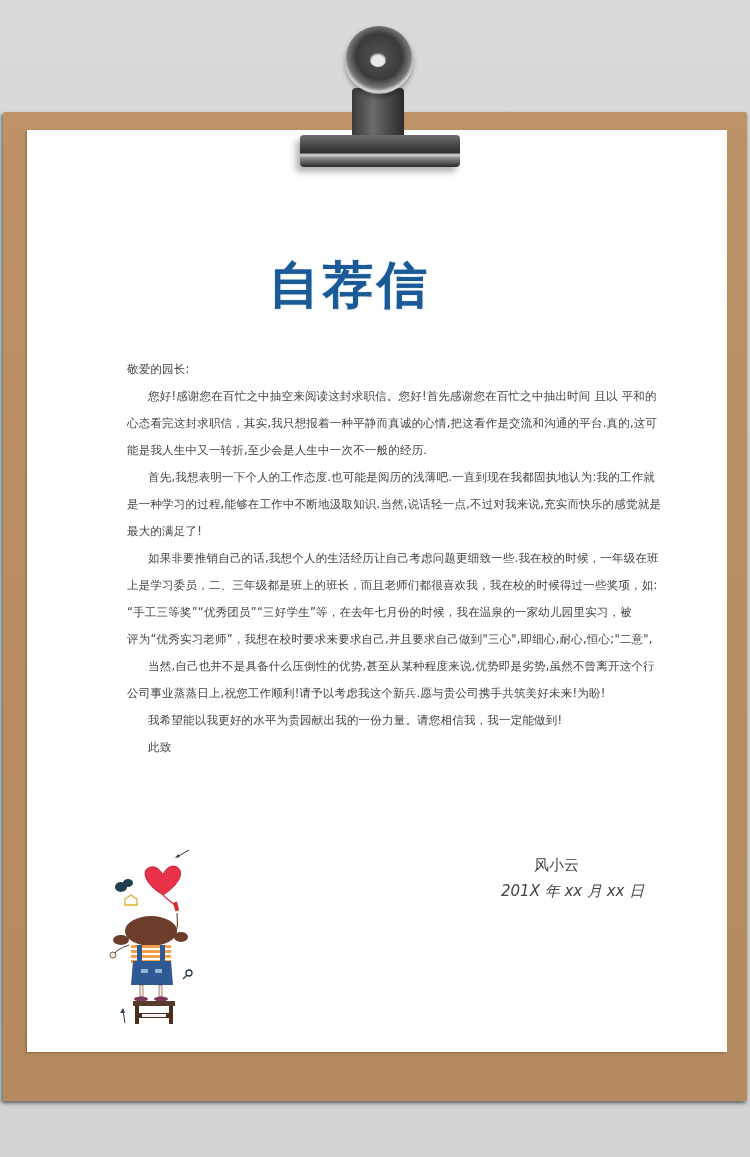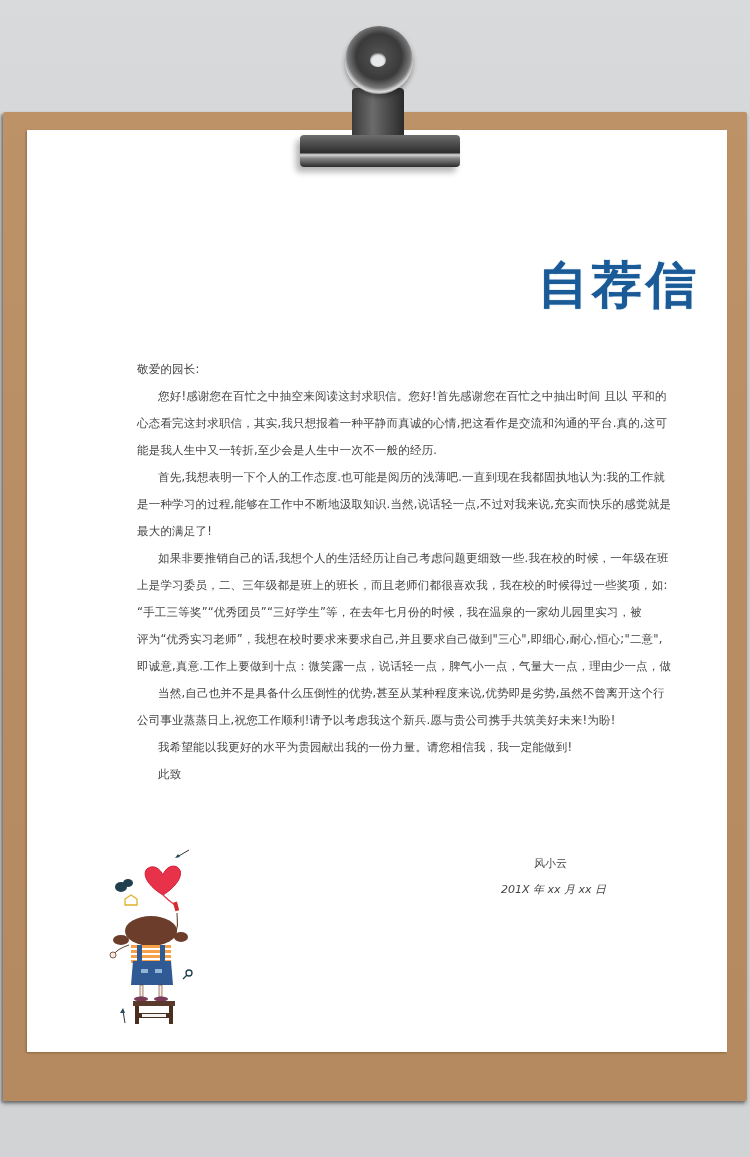--- a/index.html
+++ b/index.html
@@ -40,35 +40,35 @@
     background: linear-gradient(90deg, #3a3a3a, #6b6b6b 40%, #2a2a2a 100%);
   }
   .clip-base {
     position: absolute; left: 300px; top: 135px; width: 160px; height: 32px;
     border-radius: 4px;
     background: linear-gradient(180deg, #6e6e6e 0%, #4a4a4a 30%, #2e2e2e 55%, #d8d8d8 62%, #8a8a8a 72%, #2a2a2a 100%);
     box-shadow: -4px 5px 6px rgba(0,0,0,0.3);
   }
   
   .title {
-    position: absolute; left: 0; width: 700px; top: 252px; text-align: right;
+    position: absolute; left: 0; width: 700px; top: 252px; text-align: center;
     font-family: "DejaVu Serif", "Liberation Serif", serif;
     font-weight: bold; font-size: 50px; letter-spacing: 4px;
     color: #1a5a97;
     text-shadow: 0 0 1px #2a6aa8;
   }
   .body-text {
     position: absolute; left: 127px; top: 356px; width: 500px;
     font-size: 11.5px; color: #444; line-height: 27px;
     letter-spacing: 0.2px;
   }
-  .body-text .line { white-space: nowrap; height: 27px; margin-left: 10px; }
+  .body-text .line { white-space: nowrap; height: 27px; }
   .body-text .indent { padding-left: 21px; }
   .sig {
-    position: absolute; font-size: 11px; color: #444; white-space: nowrap; text-align: right;
+    position: absolute; font-size: 15px; color: #444; white-space: nowrap; text-align: right;
   }
   .girl { position: absolute; left: 103px; top: 845px; width: 105px; height: 190px; }
 </style>
 </head>
 <body>
 
 <div class="board"></div>
 <div class="paper"></div>
 
 <div class="clip">
@@ -89,21 +89,20 @@
   <div class="line">能是我人生中又一转折,至少会是人生中一次不一般的经历.</div>
 
   <div class="line indent">首先,我想表明一下个人的工作态度.也可能是阅历的浅薄吧.一直到现在我都固执地认为:我的工作就</div>
   <div class="line">是一种学习的过程,能够在工作中不断地汲取知识.当然,说话轻一点,不过对我来说,充实而快乐的感觉就是</div>
   <div class="line">最大的满足了!</div>
 
   <div class="line indent">如果非要推销自己的话,我想个人的生活经历让自己考虑问题更细致一些.我在校的时候，一年级在班</div>
   <div class="line">上是学习委员，二、三年级都是班上的班长，而且老师们都很喜欢我，我在校的时候得过一些奖项，如:</div>
   <div class="line">“手工三等奖”“优秀团员”“三好学生”等，在去年七月份的时候，我在温泉的一家幼儿园里实习，被</div>
   <div class="line">评为“优秀实习老师”，我想在校时要求来要求自己,并且要求自己做到"三心",即细心,耐心,恒心;"二意",</div>
-  <div class="line">即诚意,真意.工作上要做到十点：微笑露一点，说话轻一点，脾气小一点，气量大一点，理由少一点，做</div>
 
   <div class="line indent">当然,自己也并不是具备什么压倒性的优势,甚至从某种程度来说,优势即是劣势,虽然不曾离开这个行</div>
   <div class="line">公司事业蒸蒸日上,祝您工作顺利!请予以考虑我这个新兵.愿与贵公司携手共筑美好未来!为盼!</div>
 
   <div class="line indent">我希望能以我更好的水平为贵园献出我的一份力量。请您相信我，我一定能做到!</div>
 
   <div class="line indent">此致</div>
 </div>
 
 <div class="sig" style="left:534px; top:856px;">风小云</div>

